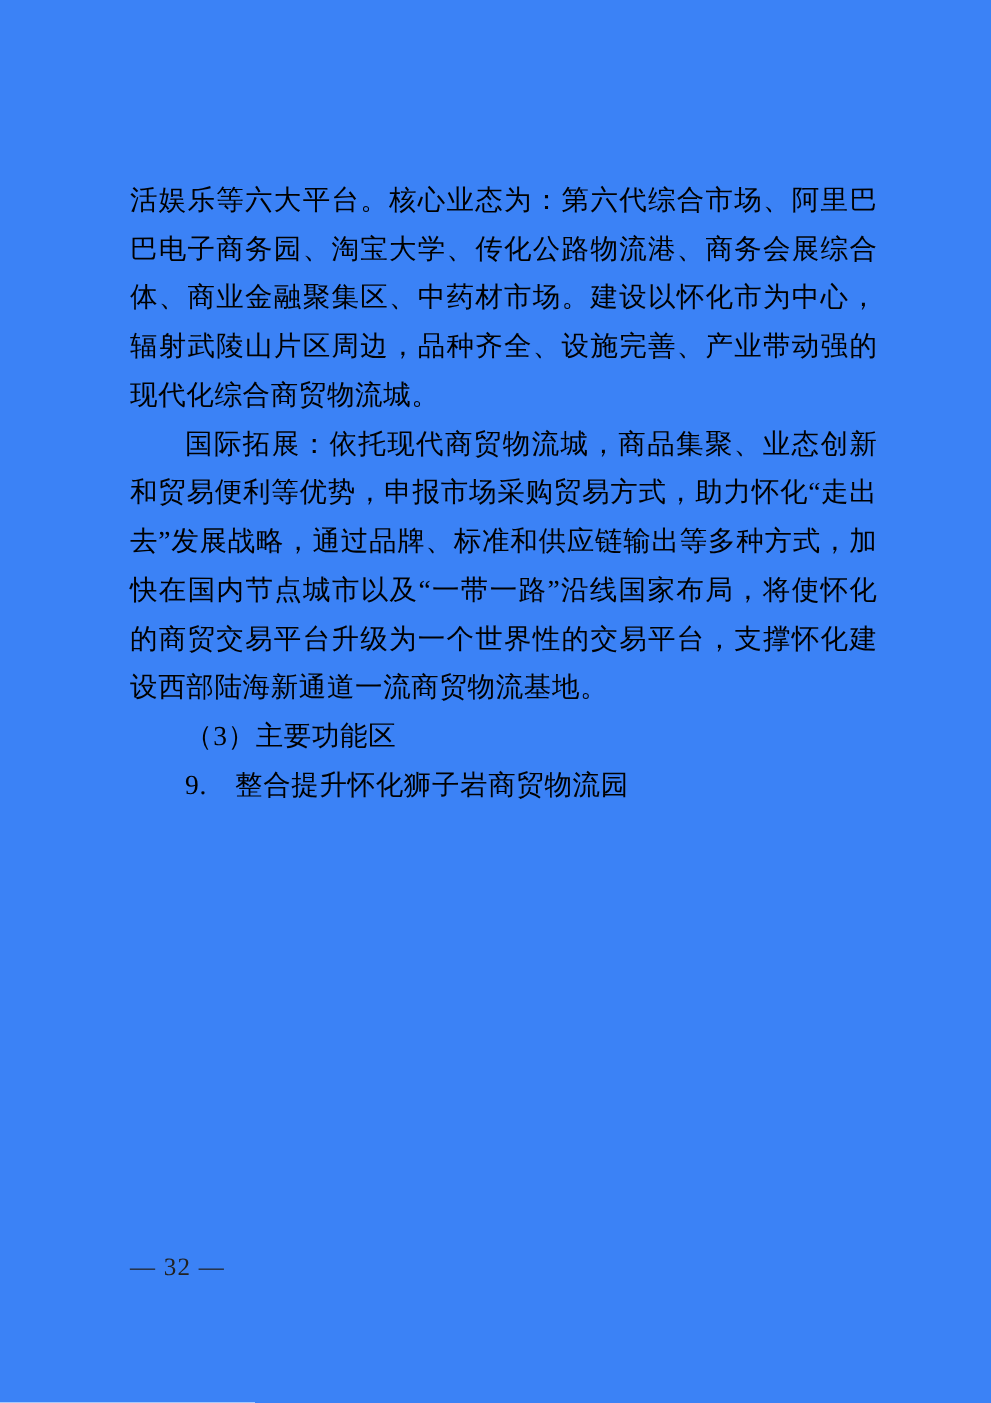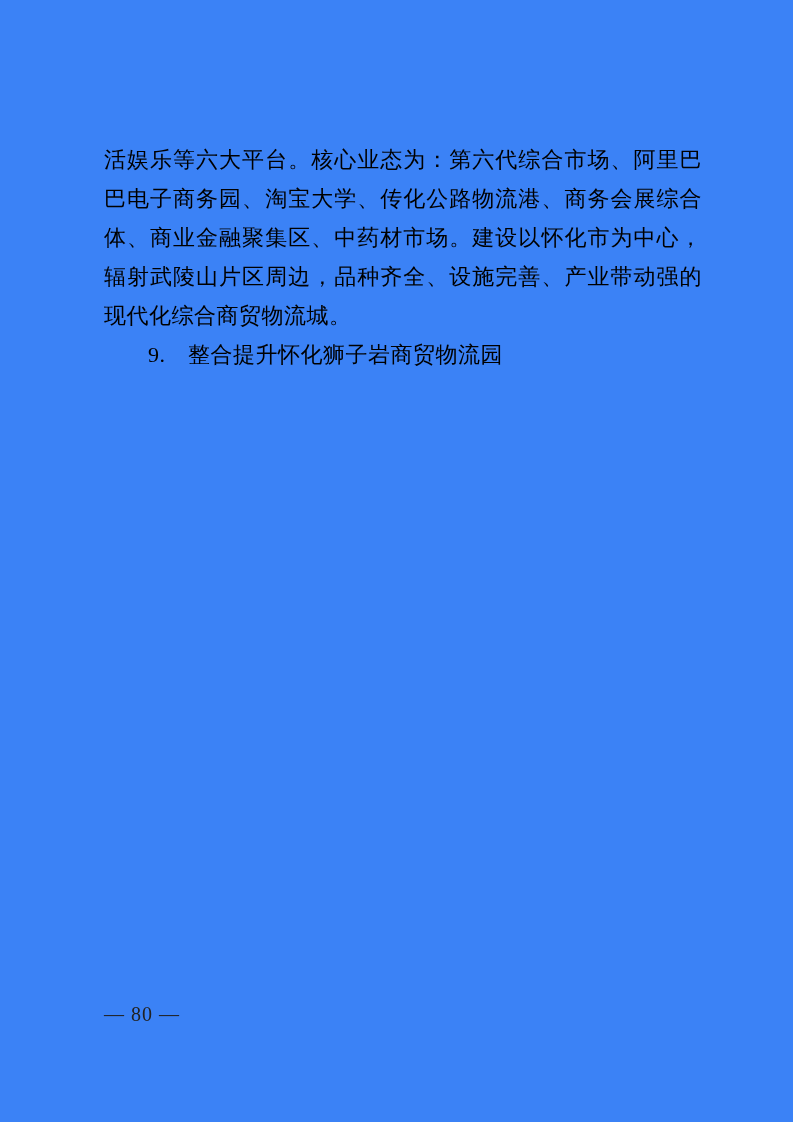--- a/index.html
+++ b/index.html
@@ -43,16 +43,18 @@
     color: #222222;
     letter-spacing: 1px;
   }
 </style>
 </head>
 <body>
 
 <div class="page">
   <div class="content">
       <p class="">活娱乐等六大平台。核心业态为：第六代综合市场、阿里巴巴电子商务园、淘宝大学、传化公路物流港、商务会展综合体、商业金融聚集区、中药材市场。建设以怀化市为中心，辐射武陵山片区周边，品种齐全、设施完善、产业带动强的现代化综合商贸物流城。</p>
+      <p class="indent">国际拓展：依托现代商贸物流城，商品集聚、业态创新和贸易便利等优势，申报市场采购贸易方式，助力怀化“走出去”发展战略，通过品牌、标准和供应链输出等多种方式，加快在国内节点城市以及“一带一路”沿线国家布局，将使怀化的商贸交易平台升级为一个世界性的交易平台，支撑怀化建设西部陆海新通道一流商贸物流基地。</p>
+      <p class="indent">（3）主要功能区</p>
       <p class="indent">9.　整合提升怀化狮子岩商贸物流园</p>
     </div>
-  <div class="footer">— 80 —</div>
+  <div class="footer">— 32 —</div>
 </div>
 
 </body></html>

